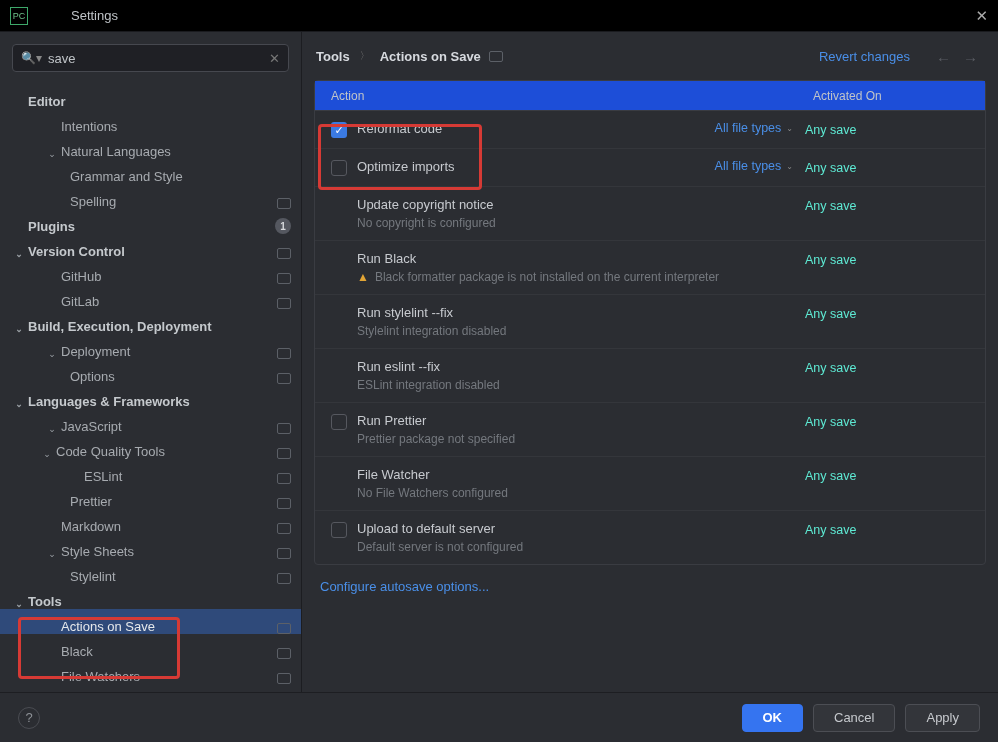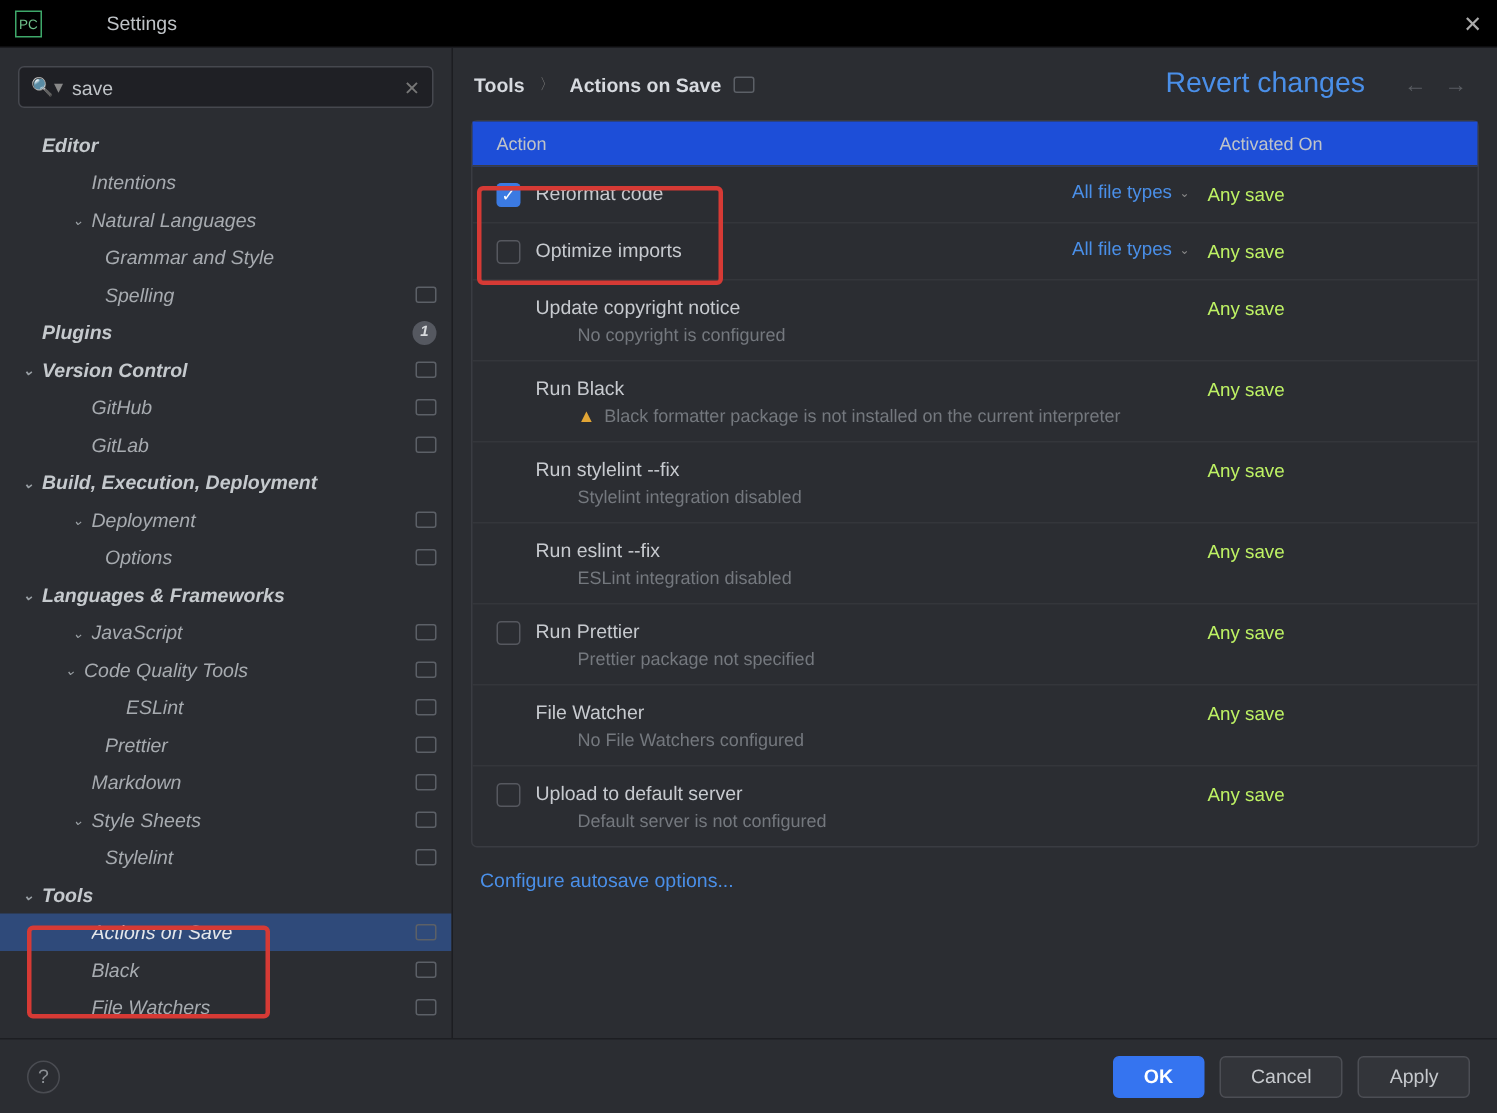--- a/index.html
+++ b/index.html
@@ -13,21 +13,21 @@
 .content { display: flex; height: 660px; }
 
 .sidebar { width: 302px; background: #2b2d32; border-right: 1px solid #1c1d21; display: flex; flex-direction: column; }
 .searchwrap { padding: 12px; }
 .searchbox { width: 100%; height: 28px; background: #1f2025; border: 1px solid #46484f; border-radius: 4px; display: flex; align-items: center; padding: 0 8px; color: #a6a9ad; }
 .searchbox .sicon { font-size: 12px; margin-right: 6px; color: #888; }
 .searchbox .stext { flex: 1; color: #bfc3c7; }
 .searchbox .sclear { color: #777; font-size: 13px; cursor: pointer; }
 
 .tree { flex: 1; overflow: auto; padding-bottom: 8px; }
-.tree-item { display: flex; align-items: center; height: 25px; padding-right: 10px; color: #a7abb0; cursor: pointer; font-style: italic; }
+.tree-item { display: flex; align-items: flex-end; height: 25px; padding-right: 10px; color: #a7abb0; cursor: pointer; }
 .tree-item.bold { font-weight: 700; color: #c5c9cd; }
 .tree-item.selected { background: #2f4a7a; color: #e5e8eb; }
 .tree-item .chevron { width: 14px; text-align: center; font-size: 9px; color: #9aa0a5; }
 .tree-item .label { flex: 1; white-space: nowrap; overflow: hidden; }
 .tree-item .badge { background: #555860; color: #d7d9dc; border-radius: 8px; min-width: 16px; height: 16px; font-size: 10px; display: flex; align-items: center; justify-content: center; padding: 0 4px; margin-left: 6px; }
 .tree-item .tag { width: 14px; height: 11px; border: 1px solid #5c6067; border-radius: 2px; margin-left: 6px; }
 .pad0 { padding-left: 28px; }
 .pad1 { padding-left: 61px; }
 .pad2 { padding-left: 56px; }
 .pad3 { padding-left: 70px; }
@@ -36,39 +36,39 @@
 .highlight-box-sidebar { position: absolute; left: 18px; top: 617px; width: 162px; height: 62px; border: 3px solid #d63a35; border-radius: 4px; pointer-events: none; z-index: 50; }
 
 .main { flex: 1; display: flex; flex-direction: column; background: #2b2d32; }
 .main-header { height: 48px; display: flex; align-items: center; padding: 0 14px; }
 .breadcrumb { display: flex; align-items: center; font-size: 13px; }
 .breadcrumb .crumb { color: #d7dadf; font-weight: 700; margin-right: 10px; }
 .breadcrumb .sep { color: #777; margin-right: 10px; font-size: 10px; }
 .breadcrumb .current { color: #d7dadf; font-weight: 700; margin-right: 8px; }
 .breadcrumb .crumb-tag { width: 14px; height: 11px; border: 1px solid #5c6067; border-radius: 2px; }
 .main-header .spacer { flex: 1; }
-.main-header .revert { color: #4a8fe8; font-size: 19px; cursor: pointer; margin-right: 20px; }
+.main-header .revert { color: #4a8fe8; font-size: 13px; cursor: pointer; margin-right: 20px; }
 .main-header .navarrow { color: #5a5d63; font-size: 15px; margin: 0 6px; }
 
 .main-body { flex: 1; padding: 0 12px; overflow: auto; }
 .panel { border: 1px solid #3a3c42; border-radius: 4px; }
 .col-head { display: flex; height: 30px; align-items: center; background: #1d4ed8; border-bottom: 1px solid #3a3c42; font-size: 12px; color: #c0c4c8; justify-content: center; }
 .col-head .h-action { width: 490px; padding-left: 16px; }
 .col-head .h-activated { flex: 1; padding-left: 8px; }
 
 .row { display: flex; padding: 10px 0 10px 16px; border-bottom: 1px solid #34363b; }
 .row:last-child { border-bottom: none; }
 .row .left { width: 474px; display: flex; align-items: flex-start; }
-.row .right { flex: 1; color: #bef264; font-size: 12.5px; padding-top: 2px; }
+.row .right { flex: 1; color: #5eead4; font-size: 12.5px; padding-top: 2px; }
 .cb { width: 16px; height: 16px; border-radius: 3px; margin-right: 10px; margin-top: 1px; flex-shrink: 0; }
 .cb.unchecked { border: 1px solid #56585f; background: #2b2d32; }
 .cb.checked { background: #3b7ae2; display: flex; align-items: center; justify-content: center; color: #fff; font-size: 11px; }
 .row .textcol { display: flex; flex-direction: column; }
 .row .title { color: #c7cacf; font-size: 13px; }
-.row .sub { color: #74787e; font-size: 12px; margin-top: 4px; display: flex; align-items: center; margin-left: 28px; }
+.row .sub { color: #74787e; font-size: 12px; margin-top: 4px; display: flex; align-items: center; }
 .row .sub .warn { color: #e2a535; margin-right: 6px; font-size: 12px; }
 .row .scope { color: #4a8fe8; font-size: 12.5px; display: flex; align-items: center; margin-right: 12px; }
 .row .scope .dd { color: #888; margin-left: 5px; font-size: 8px; }
 .row .left .fill { flex: 1; }
 
 .highlight-box-main { position: absolute; left: 318px; top: 124px; width: 164px; height: 66px; border: 3px solid #d63a35; border-radius: 4px; pointer-events: none; z-index: 50; }
 
 .configure-link { color: #4a8fe8; font-size: 13px; margin: 14px 6px; display: inline-block; cursor: pointer; }
 
 .footer { height: 50px; border-top: 1px solid #1d1e22; display: flex; align-items: center; padding: 0 18px; background: #2b2d32; }

